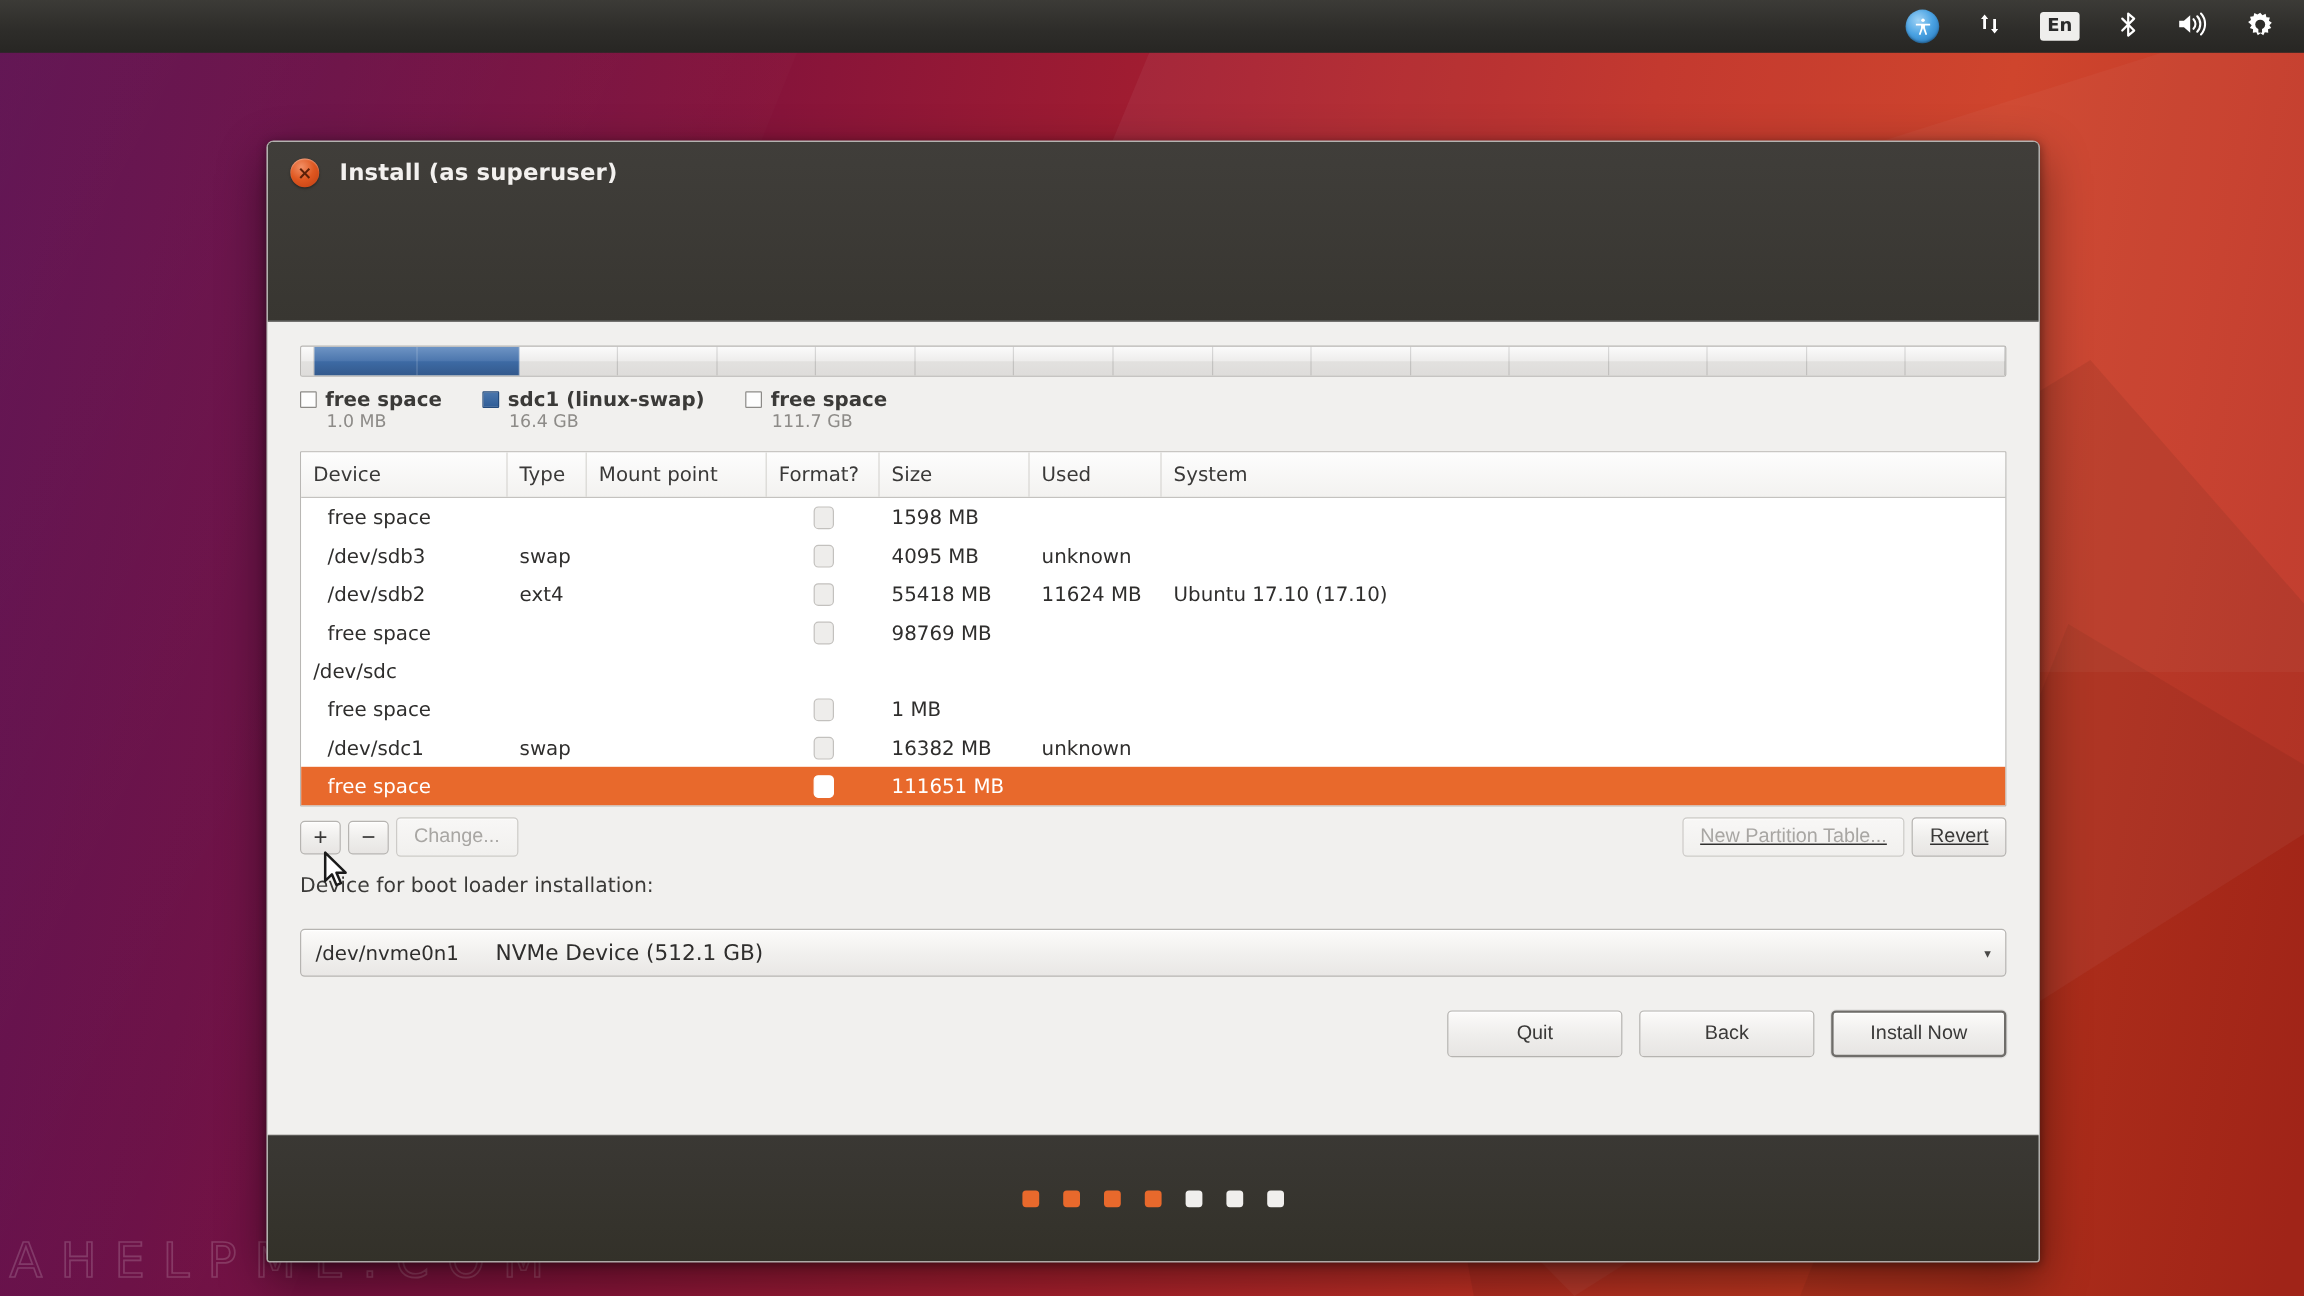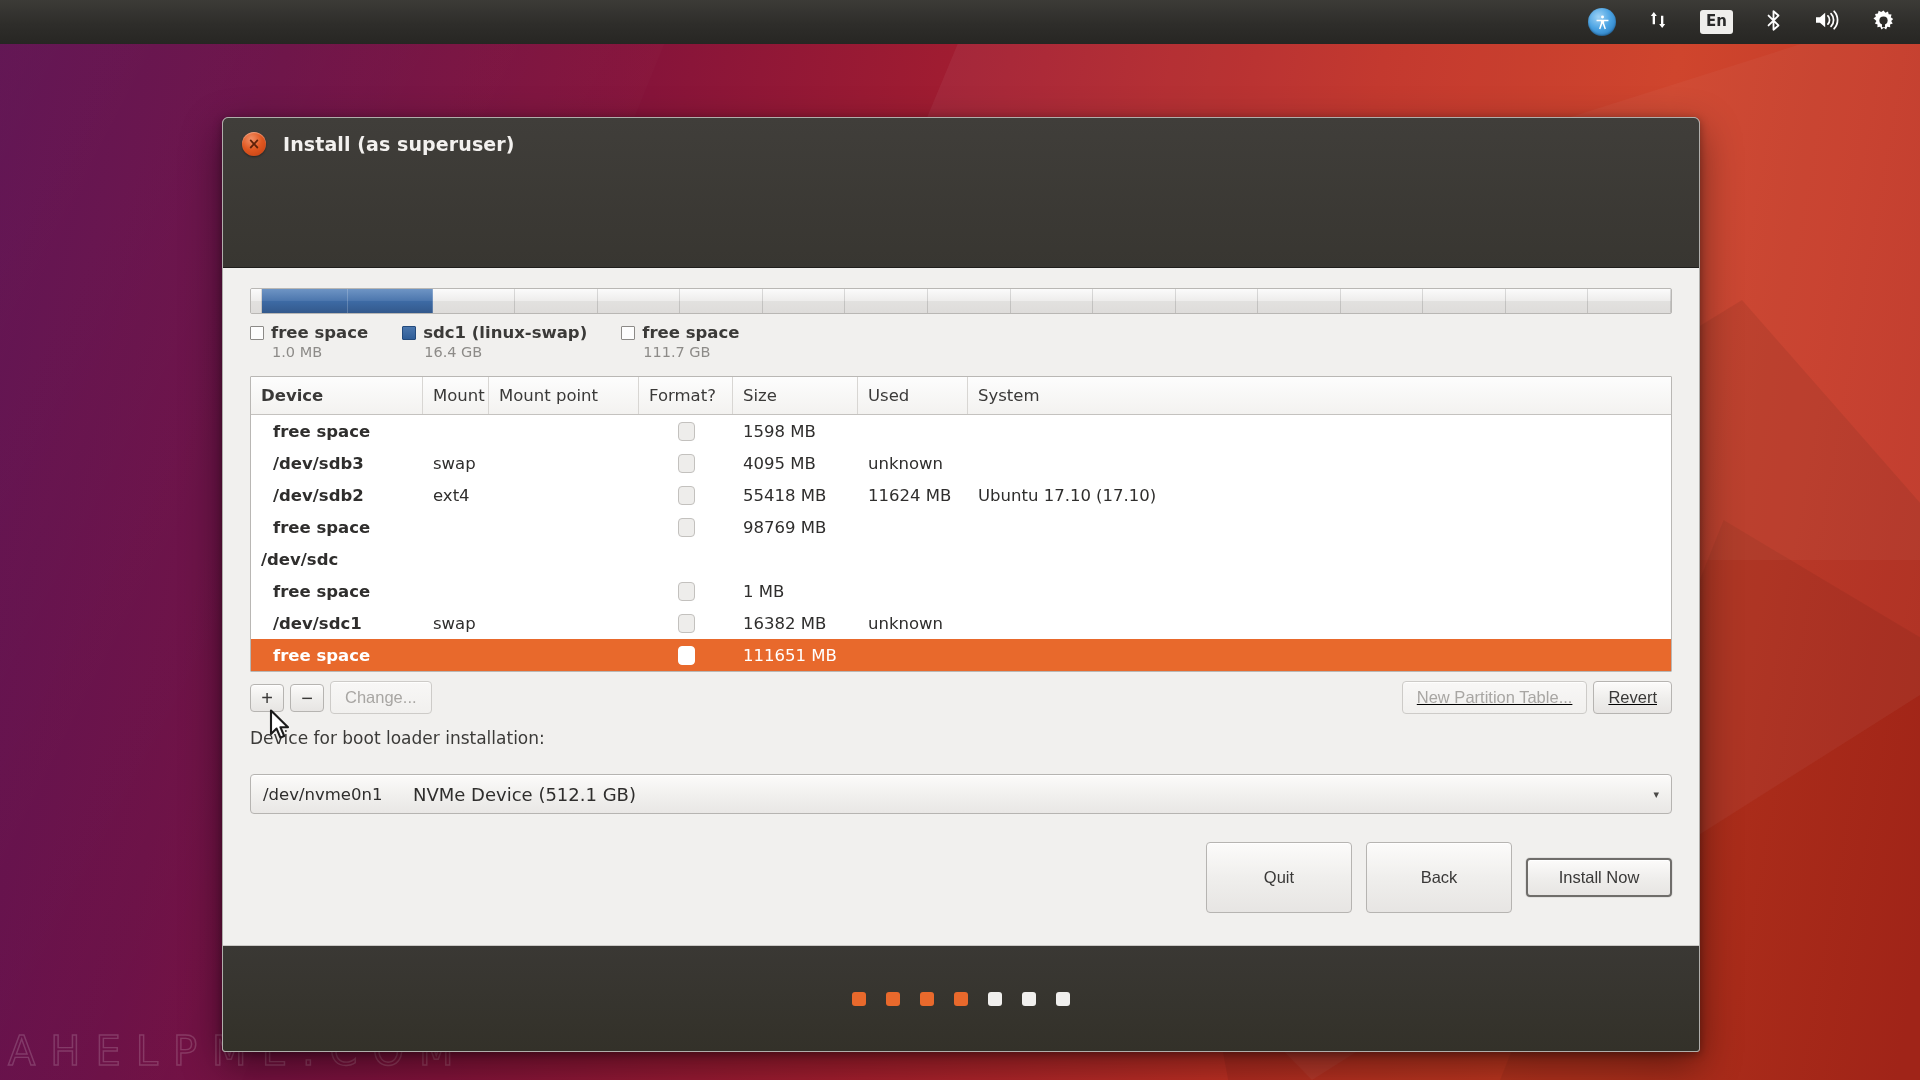--- a/index.html
+++ b/index.html
@@ -170,21 +170,21 @@
   .prow { display: flex; height: 32px; align-items: center; }
   .prow.sel { background: #e8692c; color: #ffffff; }
   .pcell {
     font-size: 16.5px; color: #2f2e2d;
     padding-left: 10px; display: flex; align-items: center; height: 100%;
     overflow: hidden; white-space: nowrap;
   }
   .prow.sel .pcell { color: #ffffff; }
   .pcell.indent { padding-left: 22px; }
   .pcell.center { justify-content: center; padding-left: 0; }
-  .c-device { width: 172px; font-weight: bold; }
+  .c-device { width: 172px; }
   .c-type   { width: 66px; }
   .c-mount  { width: 150px; }
   .c-format { width: 94px; }
   .c-size   { width: 125px; }
   .c-used   { width: 110px; }
   .c-system { flex: 1 1 auto; }
   .fmt-box {
     width: 17px; height: 19px; border-radius: 4px;
     border: 1px solid #c3c1be; background: #eeedeb;
   }
@@ -232,21 +232,21 @@
   }
   #bootloader-select .bl-dev { font-size: 16.5px; color: #2f2e2d; width: 150px; }
   #bootloader-select .bl-desc { font-size: 18px; color: #2f2e2d; }
   .caret { margin-left: auto; font-size: 11px; color: #4a4947; }
 
   
   #action-row {
     display: flex; justify-content: flex-end; align-items: center;
     margin-top: 28px; margin-bottom: 22px;
   }
-  #action-row .btn { margin-left: 14px; padding: 25px 0; width: 146px; text-align: center; }
+  #action-row .btn { margin-left: 14px; padding: 9px 0; width: 146px; text-align: center; }
   #action-row .btn.focused { padding: 8px 0; }
 
   
   #window-footer {
     flex: 0 0 105px;
     background: linear-gradient(180deg, #3a3834 0%, #333129 100%);
     display: flex; align-items: center; justify-content: center;
   }
   .dot { width: 14px; height: 14px; border-radius: 3px; margin: 0 10px; }
   .dot.on  { background: #e8692c; }
@@ -381,21 +381,21 @@
               <span class="legend-swatch"></span>
               <span class="legend-label">free space</span>
             </div>
             <div class="legend-size">111.7 GB</div>
           </div>
         </div>
 
       <div id="partition-table">
         <div class="ptable-header">
           <div class="th c-device">Device</div>
-          <div class="th c-type">Mount</div>
+          <div class="th c-type">Type</div>
           <div class="th c-mount">Mount point</div>
           <div class="th c-format">Format?</div>
           <div class="th c-size">Size</div>
           <div class="th c-used">Used</div>
           <div class="th c-system">System</div>
         </div>
         <div class="ptable-body" id="ptable-body">
             <div class="prow">
               <div class="pcell c-device indent">free space</div>
               <div class="pcell c-type"></div>

